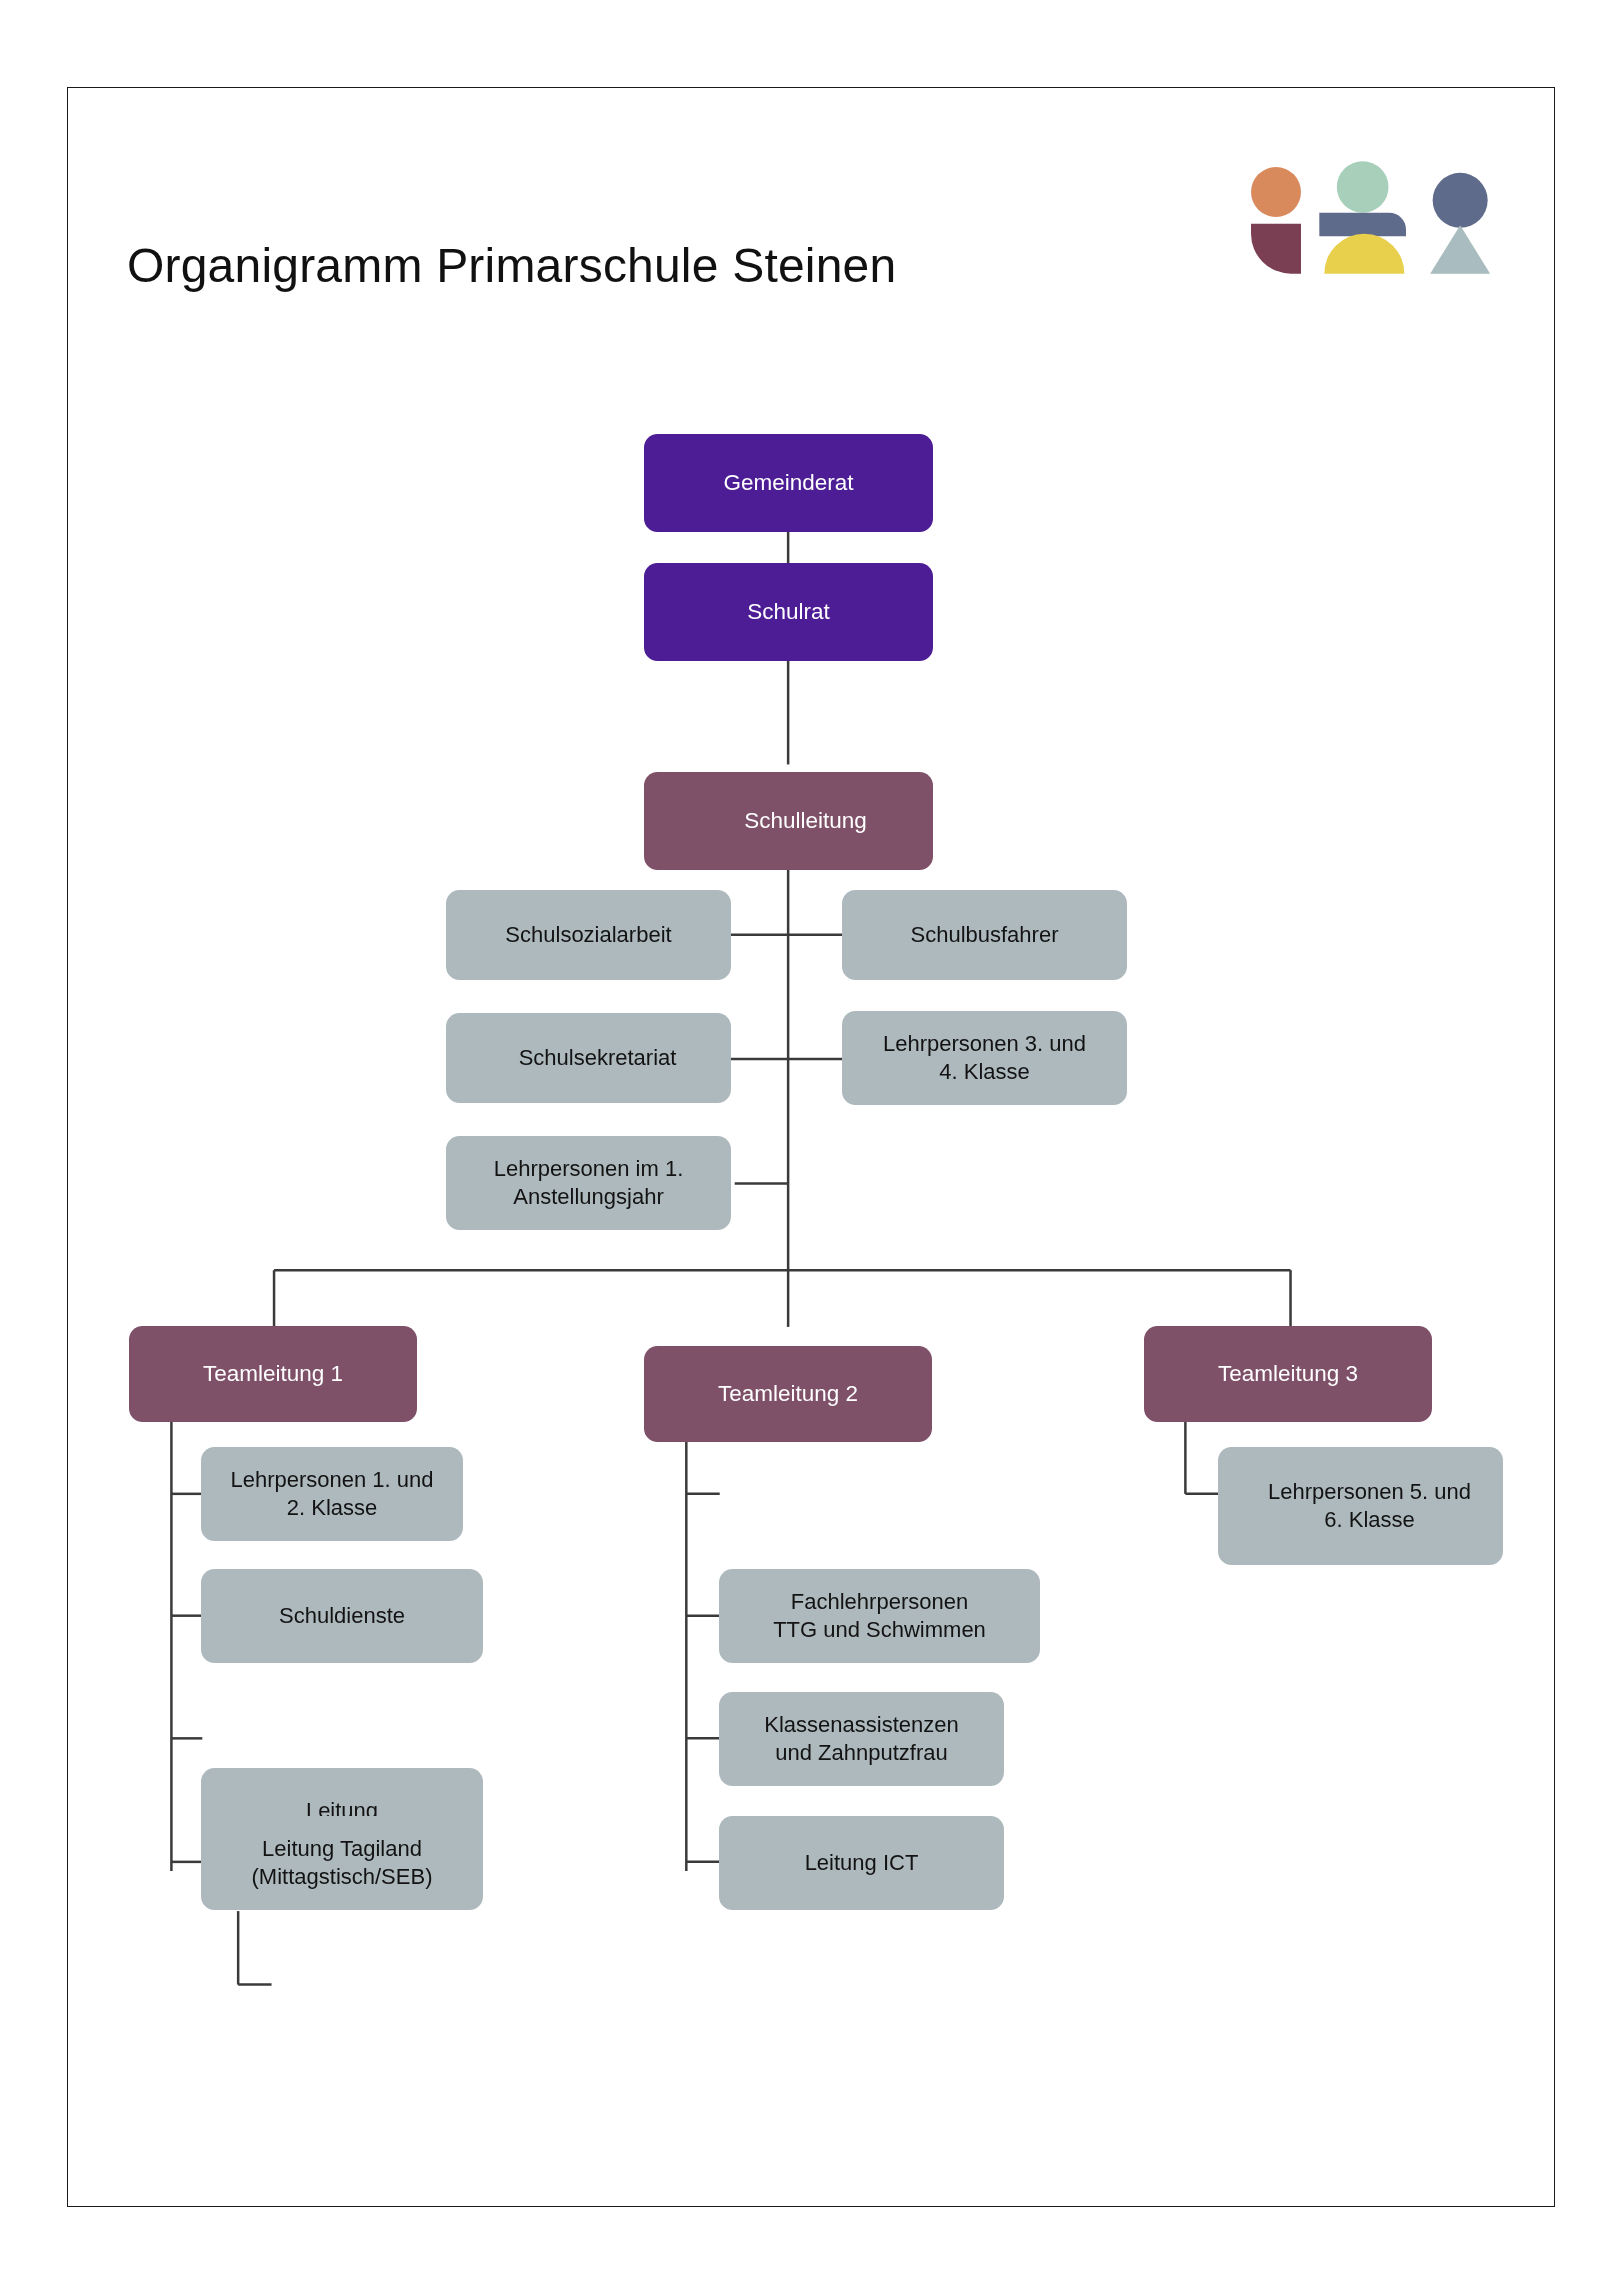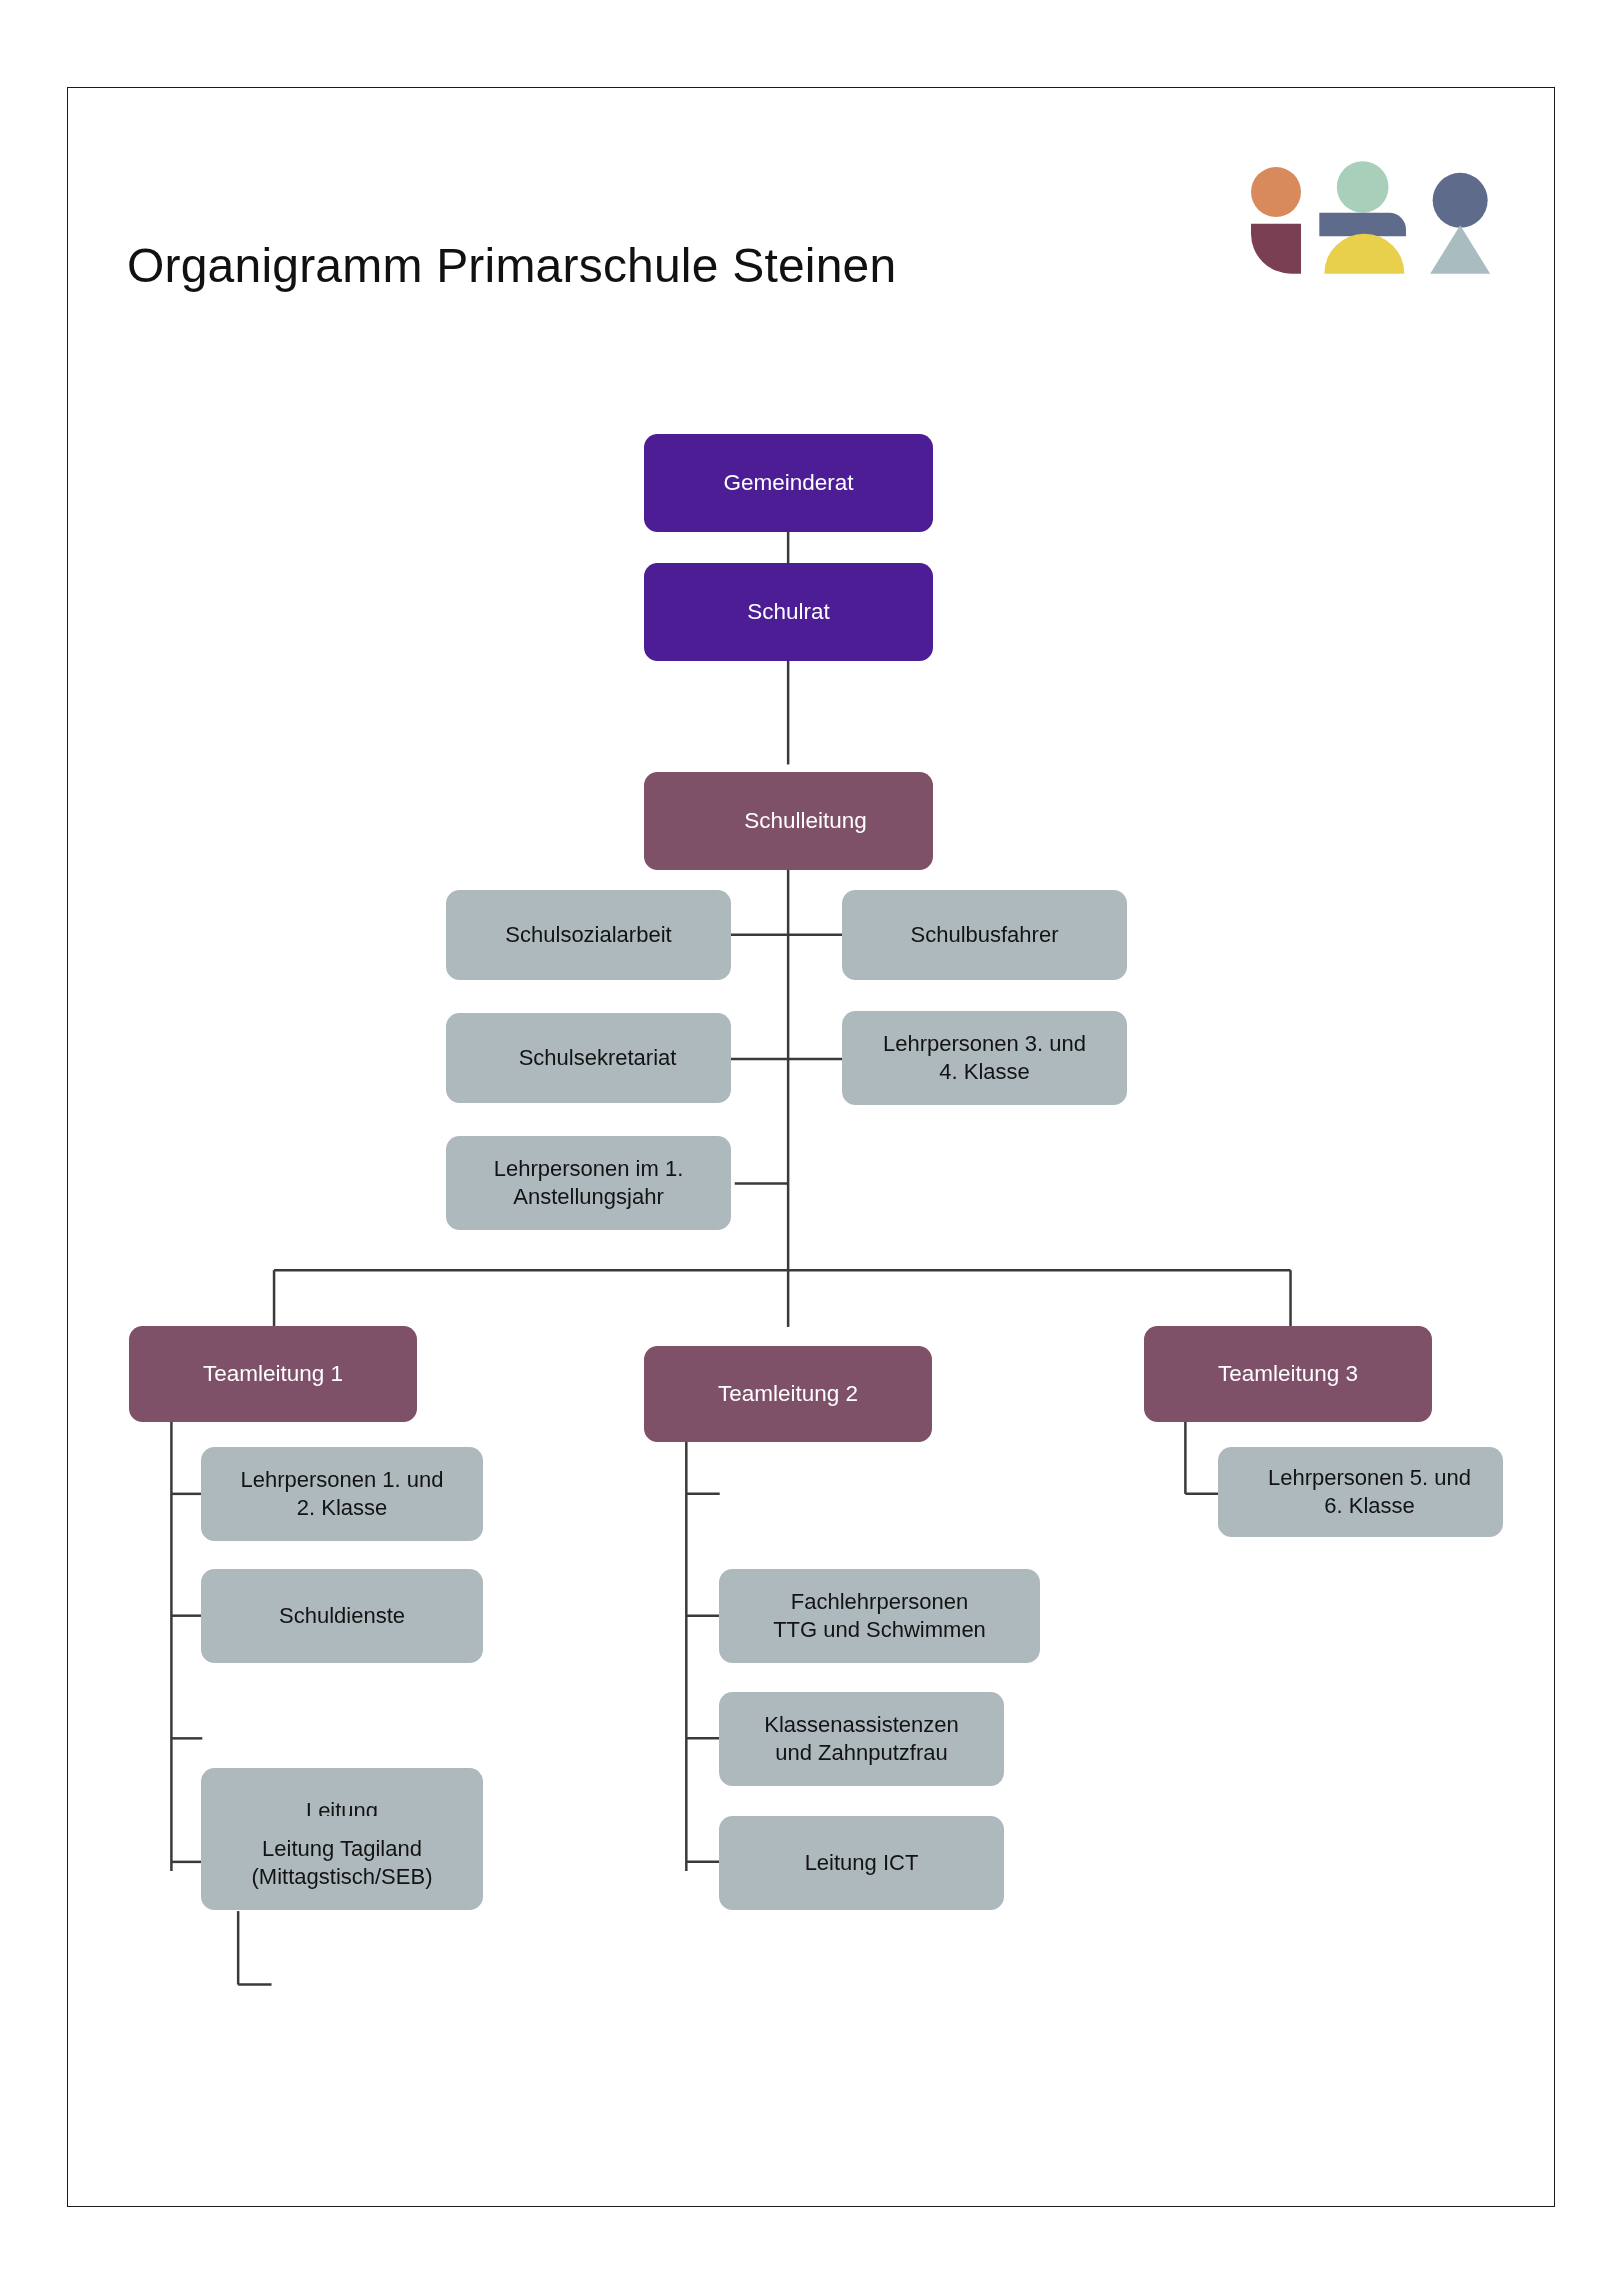--- a/index.html
+++ b/index.html
@@ -201,21 +201,21 @@
   </div>
 
   <div class="node node-lead" style="left:644px; top:1346px; width:288px; height:96px;">
     <span>Teamleitung 2</span>
   </div>
 
   <div class="node node-lead" style="left:1144px; top:1326px; width:288px; height:96px;">
     <span>Teamleitung 3</span>
   </div>
 
-  <div class="node node-staff" style="left:201px; top:1447px; width:282px; height:94px;">
+  <div class="node node-staff" style="left:201px; top:1447px; width:262px; height:94px;">
     <div>
       <span>Lehrpersonen 1. und</span>
       <span>2. Klasse</span>
     </div>
   </div>
 
   <div class="node node-staff" style="left:201px; top:1569px; width:282px; height:94px;">
     <span>Schuldienste</span>
   </div>
 
@@ -246,21 +246,21 @@
     <div>
       <span>Klassenassistenzen</span>
       <span>und Zahnputzfrau</span>
     </div>
   </div>
 
   <div class="node node-staff" style="left:719px; top:1816px; width:285px; height:94px;">
     <span>Leitung ICT</span>
   </div>
 
-  <div class="node node-staff" style="left:1218px; top:1447px; width:285px; height:90px;padding-left:28px;">
+  <div class="node node-staff" style="left:1218px; top:1447px; width:285px; height:118px;padding-left:28px;">
     <div>
       <span>Lehrpersonen 5. und</span>
       <span>6. Klasse</span>
     </div>
   </div>
 
 </div>
 
 
 </body></html>

